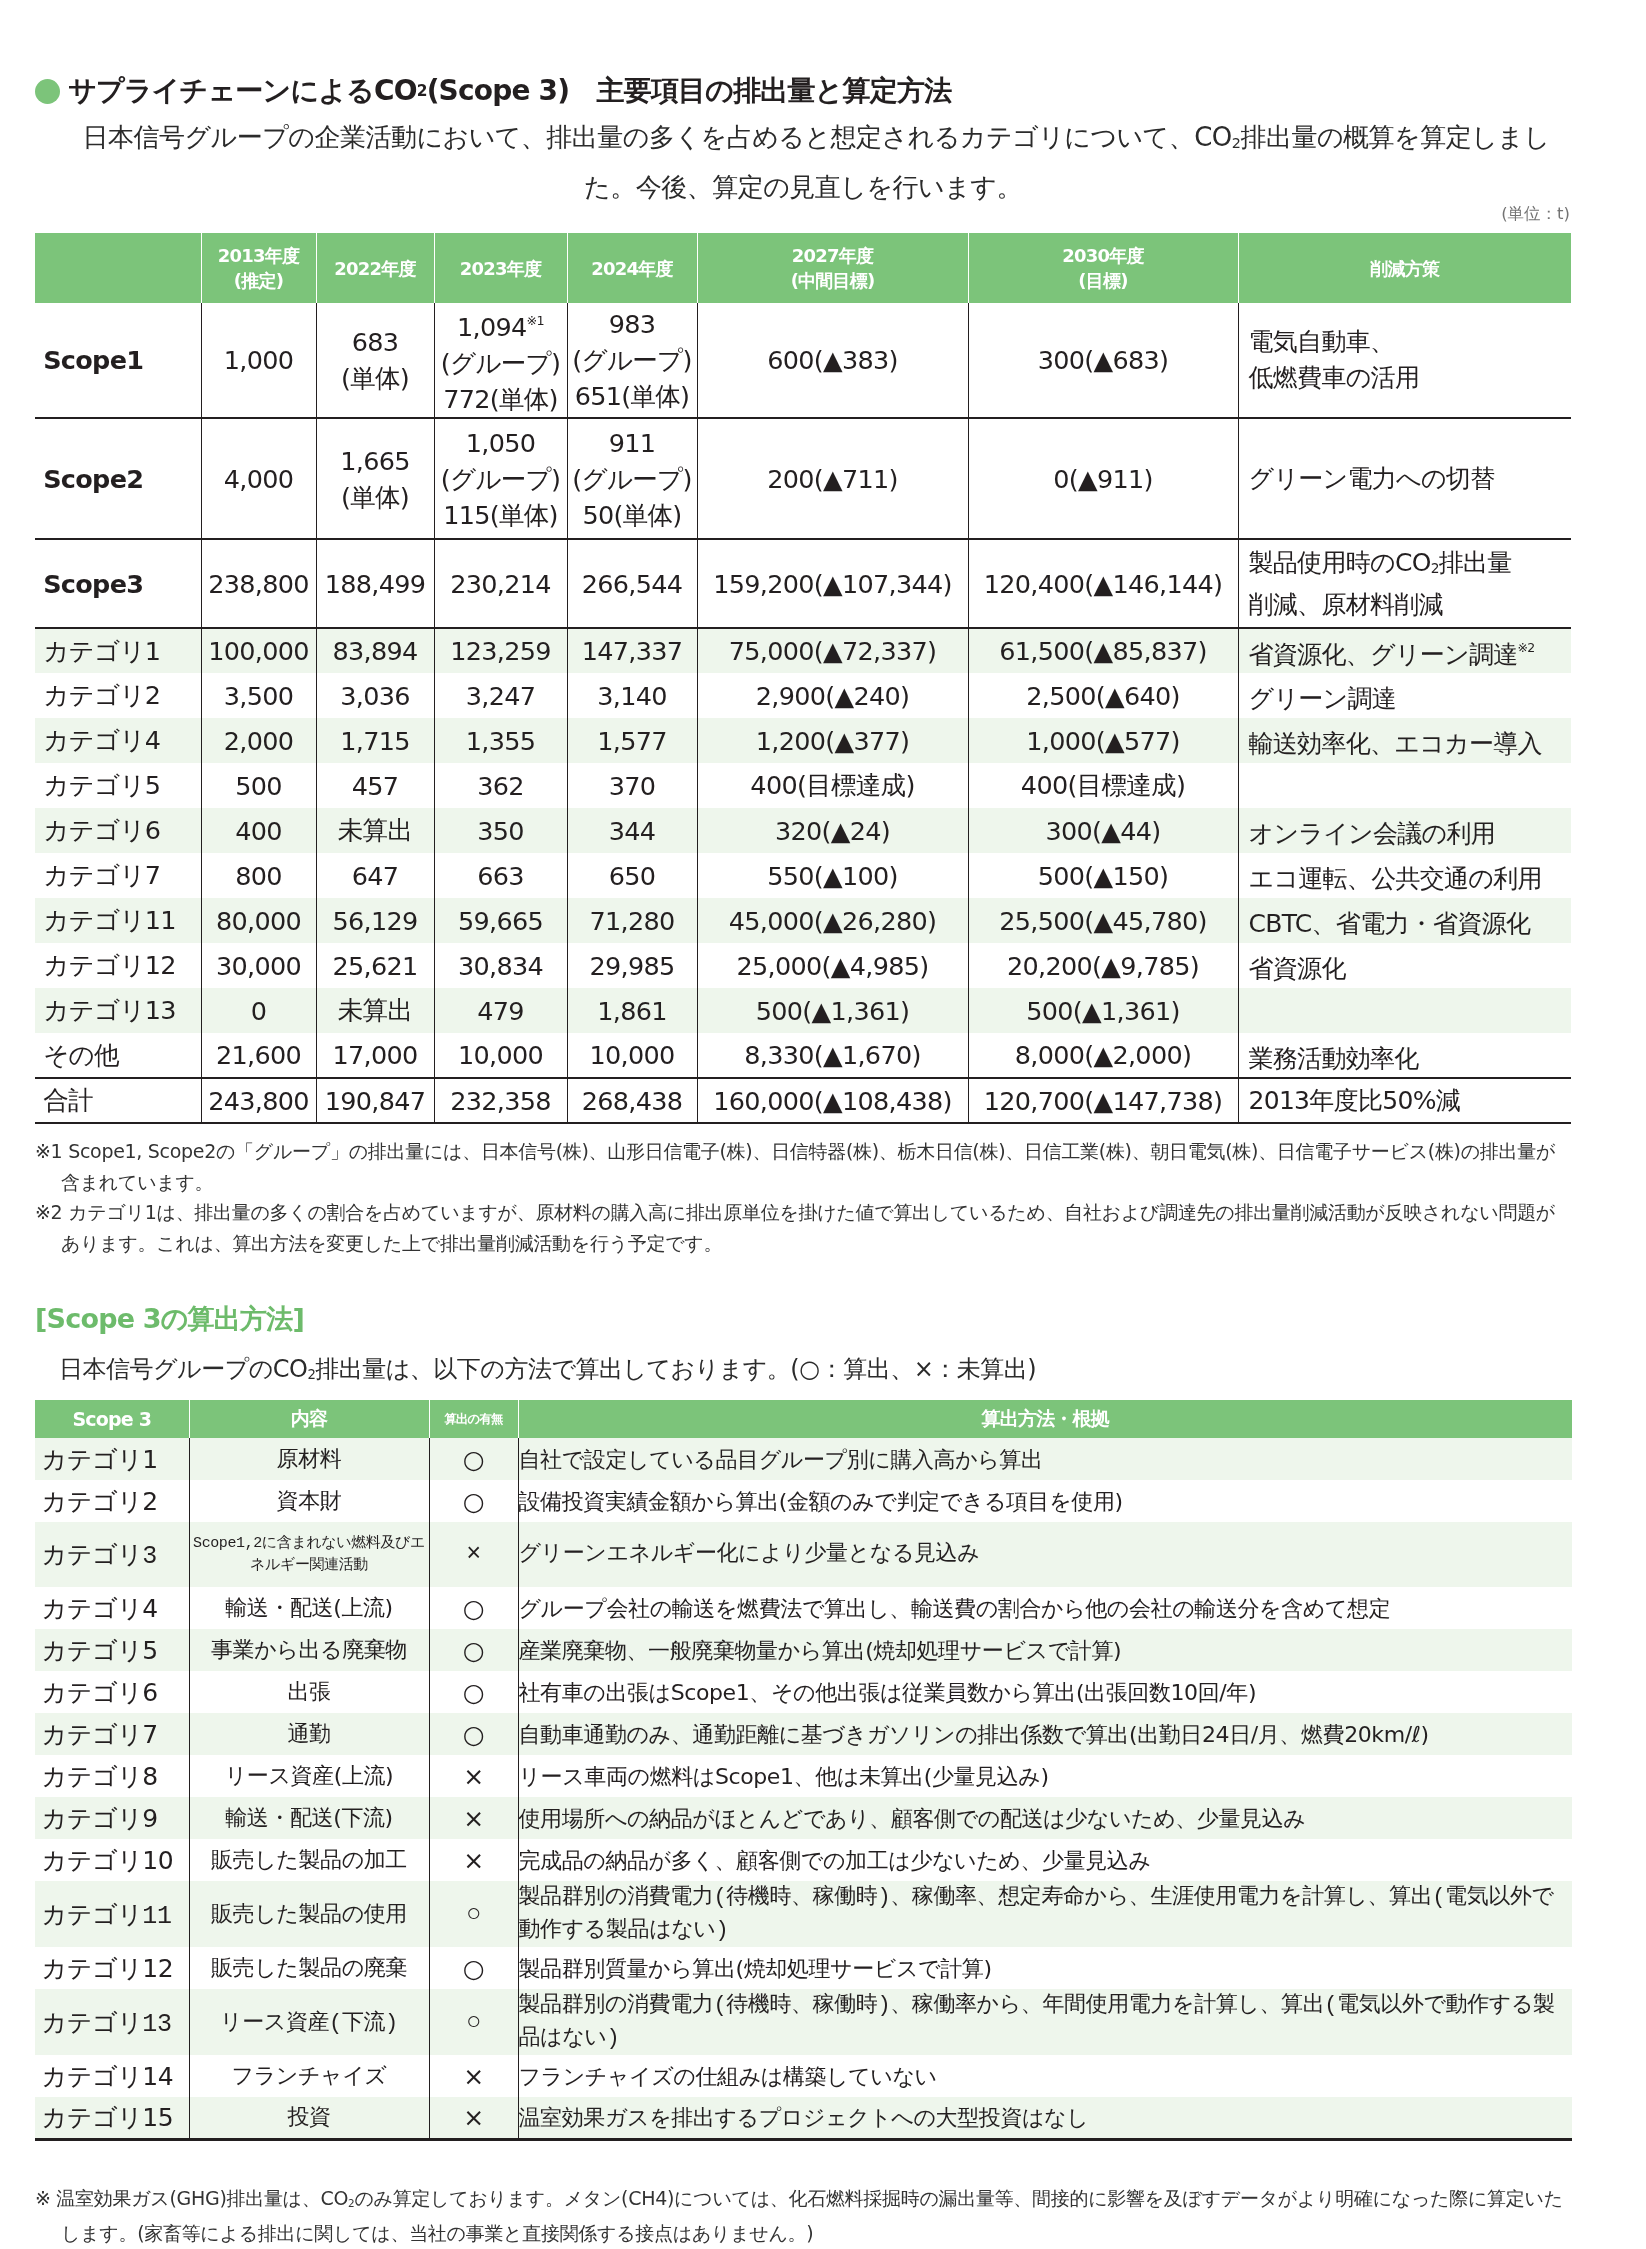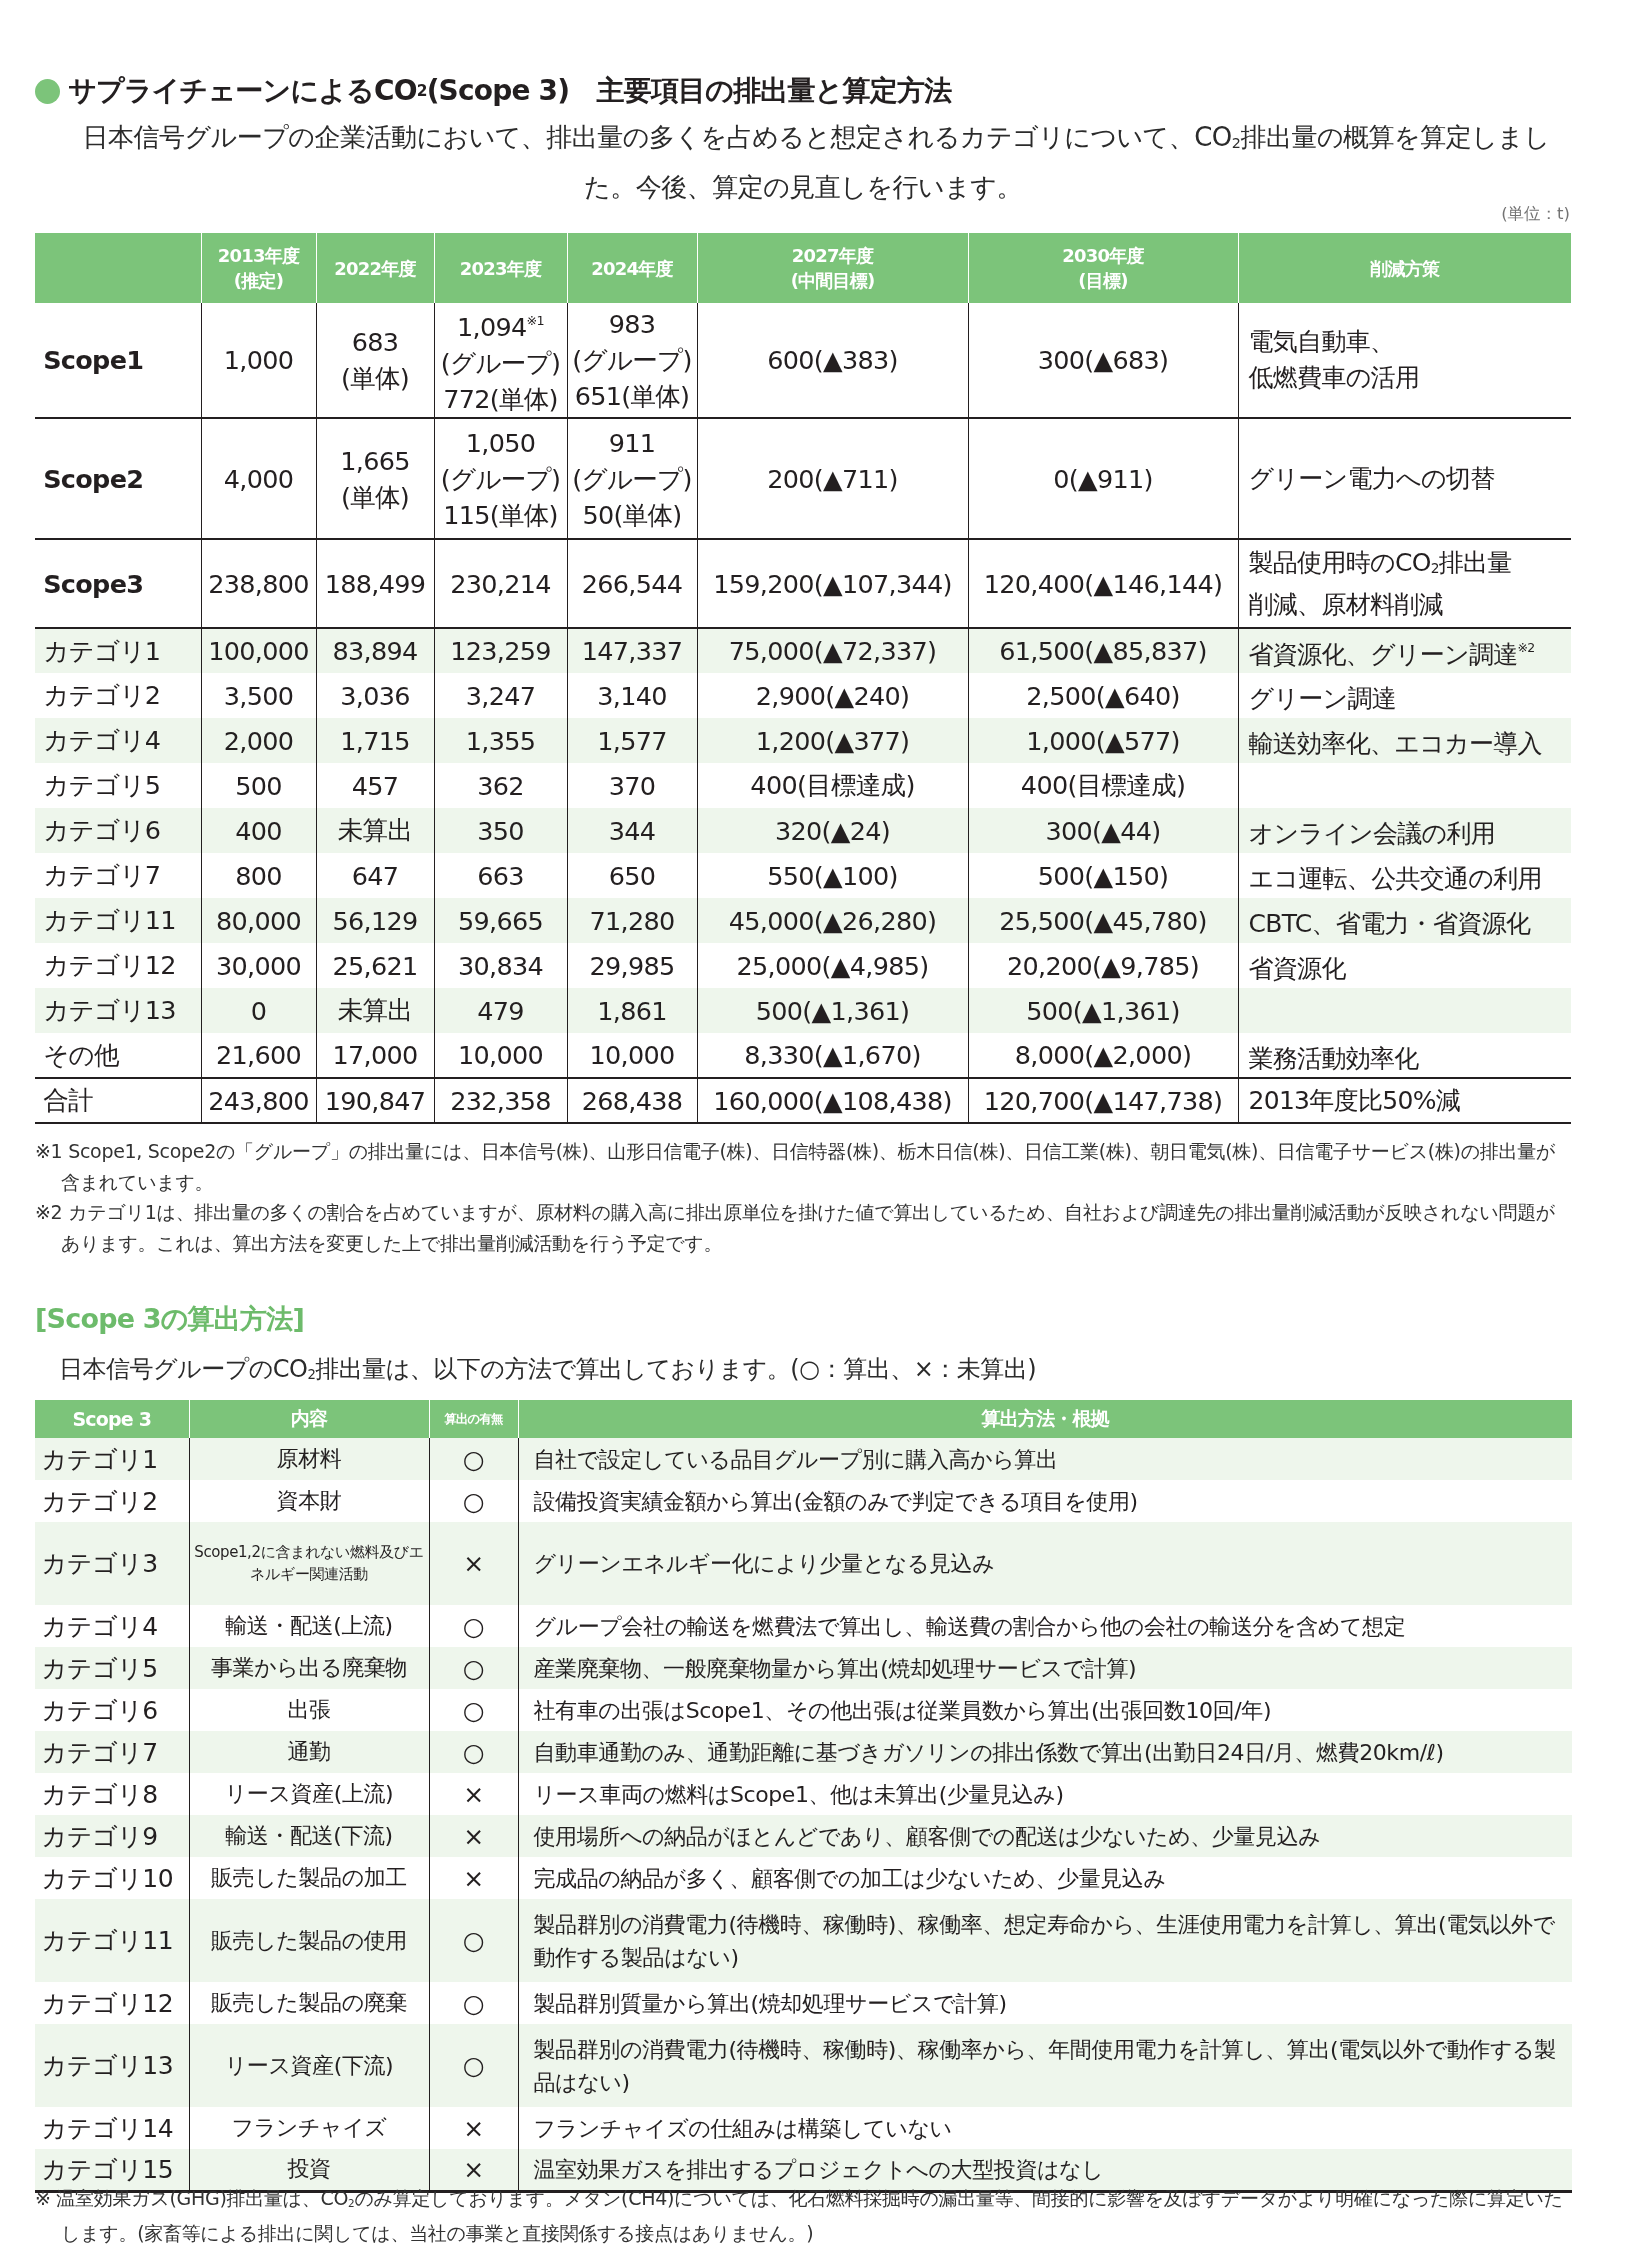--- a/index.html
+++ b/index.html
@@ -78,26 +78,26 @@
     background: #7cc47a; color: #fff; font-size: 19px; height: 38px;
     border-left: 1.6px solid #fff; font-weight: bold; letter-spacing: -0.8px;
   }
   .t2 th:first-child { border-left: none; }
   .t2 th.small { font-size: 12.3px; }
   .t2 td {
     font-size: 22px; height: 42px; border-left: 1.6px solid #231f20;
     text-align: center; letter-spacing: -0.4px; white-space: nowrap;
   }
   .t2 td:first-child { border-left: none; text-align: left; padding-left: 6.6px; font-size: 25px; }
-  .t2 td.method { text-align: left; padding-left: 15px; white-space: normal; line-height: 33px; }
+  .t2 td.method { text-align: left; white-space: normal; line-height: 33px; }
   .t2 td.content { font-size: 22px; }
   .t2 td.content.tiny { font-size: 15px; line-height: 21.4px; white-space: normal; }
   .t2 td.mark { font-size: 25px; }
   .t2 tr.alt td { background: #eef6ec; }
-  .t2 tr.tall td { height: 83px; }
+  .t2 tr.tall td { height: 65px; font-family: Liberation Mono, monospace; }
   .t2 tr.last td { border-bottom: 3.3px solid #231f20; }
 </style>
 </head>
 <body>
 
 <div class="abs title">
   <span class="bullet"></span>
   <span>サプライチェーンによるCO</span>
     <sub class="s">2</sub>
     <span>(Scope 3)　主要項目の排出量と算定方法</span>

